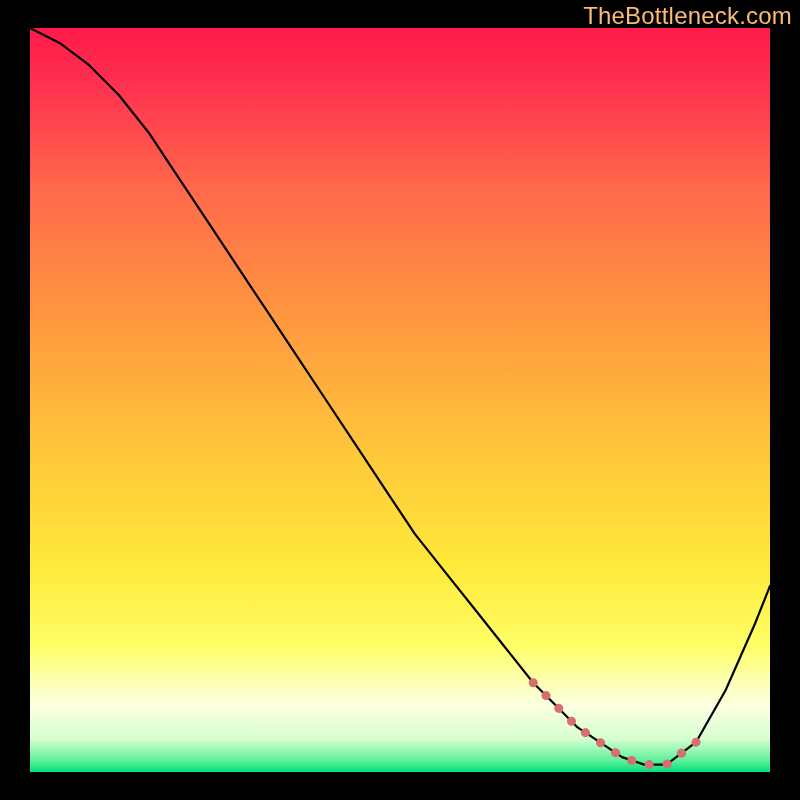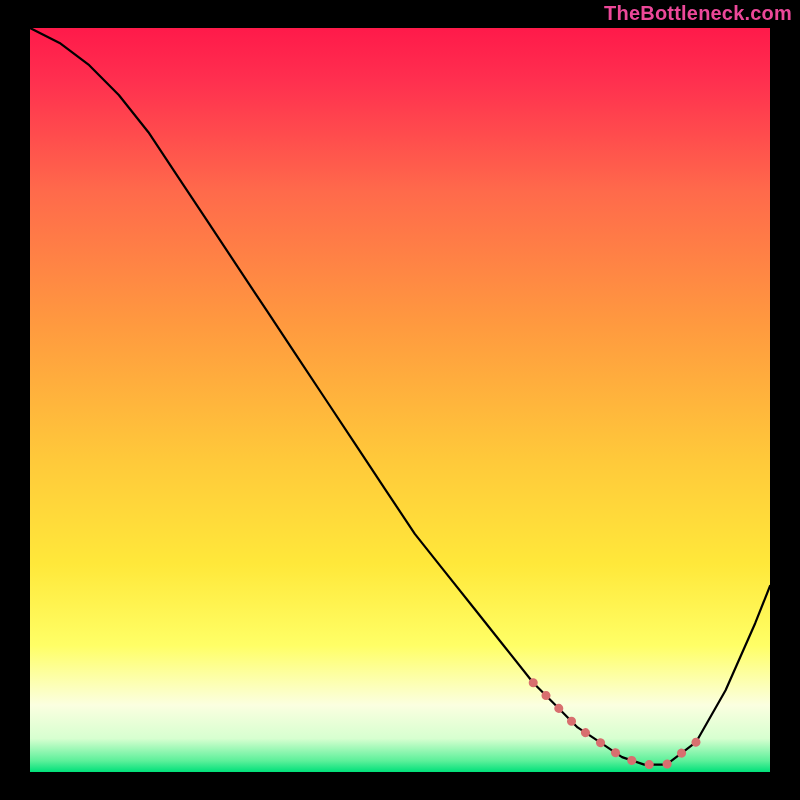--- a/index.html
+++ b/index.html
@@ -14,23 +14,23 @@
   .frame {
     position: relative;
     width: 800px;
     height: 800px;
     background: #000;
   }
   .watermark {
     position: absolute;
     top: 2px;
     right: 8px;
-    color: #ec4899;
-    font-size: 20px;
-    font-weight: 700;
+    color: #fdba74;
+    font-size: 24px;
+    font-weight: 400;
     letter-spacing: 0.2px;
     z-index: 20;
   }
   .plot-area {
     position: absolute;
     left: 30px;
     top: 28px;
     width: 740px;
     height: 744px;
     overflow: hidden;

